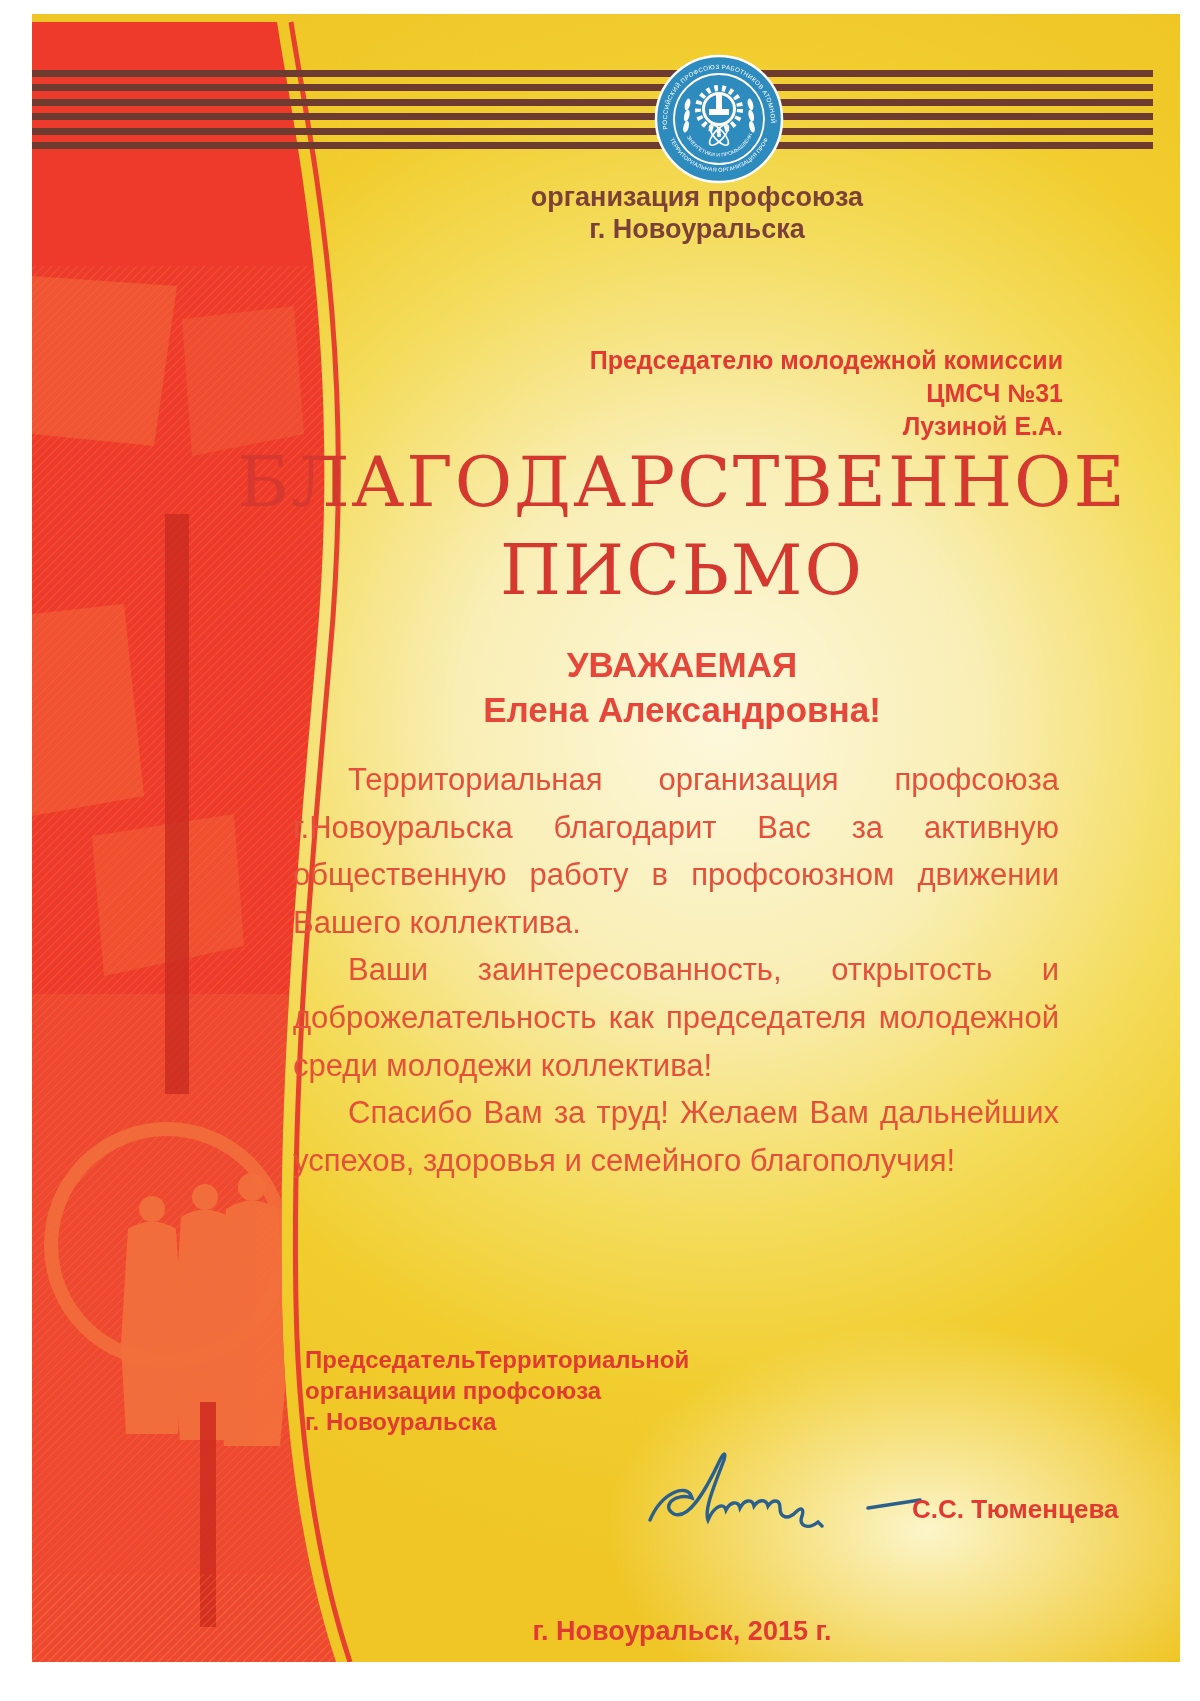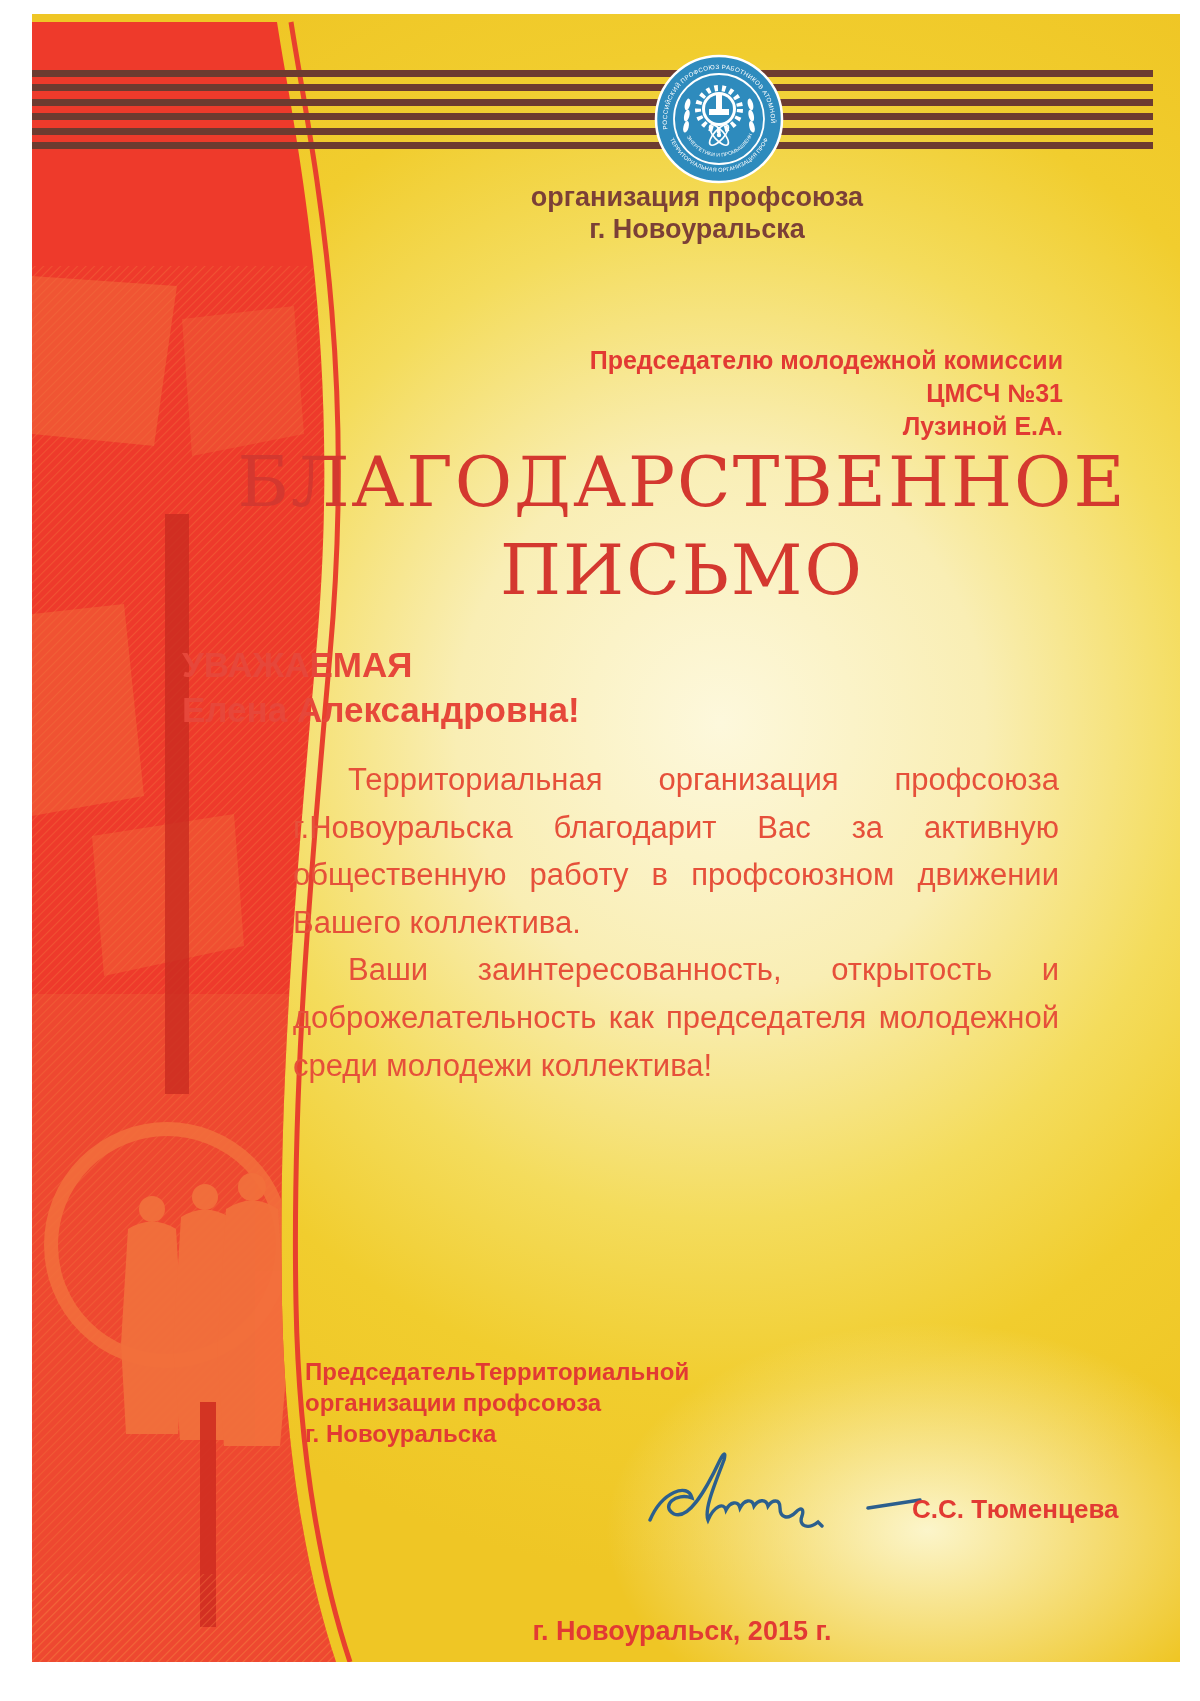--- a/index.html
+++ b/index.html
@@ -33,33 +33,33 @@
     position:absolute;top:330px;right:117px;width:600px;z-index:4;
     text-align:right;font-size:25px;font-weight:bold;line-height:33px;color:#e23a33;
   }
   .title{
     position:absolute;top:424px;left:130px;width:1040px;z-index:4;
     text-align:center;font-family:"DejaVu Serif", serif;font-weight:normal;
     font-size:70px;line-height:88px;color:#d4382f;letter-spacing:2px;
   }
   .salutation{
     position:absolute;top:628px;left:150px;width:1000px;z-index:4;
-    text-align:left;font-size:35px;font-weight:bold;line-height:45px;color:#e6473a;
+    text-align:center;font-size:35px;font-weight:bold;line-height:45px;color:#e6473a;
   }
   .bodytext{
     position:absolute;top:742px;left:261px;width:766px;z-index:4;
     font-size:31px;line-height:47.6px;color:#e6503a;
   }
   .bline{width:100%;}
   .jl{text-align:justify;text-align-last:justify;}
   .ll{text-align:left;text-align-last:left;}
   .ind{padding-left:55px;width:711px;}
   .signpos{
     position:absolute;top:1330px;left:273px;width:420px;z-index:4;
-    font-size:24px;font-weight:bold;line-height:31px;color:#e23a33;margin-top:12px;
+    font-size:24px;font-weight:bold;line-height:31px;color:#e23a33;
   }
   .autograph{position:absolute;left:600px;top:1428px;z-index:4;}
   .signname{
     position:absolute;top:1480px;left:880px;width:235px;z-index:4;
     font-size:26px;font-weight:bold;color:#e23a33;
   }
   .footerdate{
     position:absolute;top:1602px;left:150px;width:1000px;z-index:4;
     text-align:center;font-size:27px;font-weight:bold;color:#e23a33;
   }
@@ -181,20 +181,22 @@
   </div>
 
   <div class="bodytext">
     <div class="bline jl ind">Территориальная организация профсоюза</div>
     <div class="bline jl">г.Новоуральска благодарит Вас за активную</div>
     <div class="bline jl">общественную работу в профсоюзном движении</div>
     <div class="bline ll">Вашего коллектива.</div>
     <div class="bline jl ind">Ваши заинтересованность, открытость и</div>
     <div class="bline jl">доброжелательность как председателя молодежной</div>
     <div class="bline ll">среди молодежи коллектива!</div>
+    <div class="bline jl ind">Спасибо Вам за труд! Желаем Вам дальнейших</div>
+    <div class="bline ll">успехов, здоровья и семейного благополучия!</div>
   </div>
 
   <div class="signpos">
     <div>ПредседательТерриториальной</div>
     <div>организации профсоюза</div>
     <div>г. Новоуральска</div>
   </div>
 
   <svg class="autograph" width="330" height="115" viewBox="0 0 330 115">
     <path d="M18,78 C30,50 56,40 60,56 C44,50 28,64 42,72 C56,78 72,52 88,18 C92,10 94,10 92,18 C82,44 72,68 76,78 C82,64 92,60 94,68 C98,60 106,58 108,66 C112,58 120,56 122,64 C126,58 134,56 136,64 C140,58 148,56 148,66 C148,76 156,78 164,70 C170,64 172,68 170,74 C166,84 176,88 186,80 L190,84" fill="none" stroke="#2b5f8e" stroke-width="3.4" stroke-linecap="round"></path>

